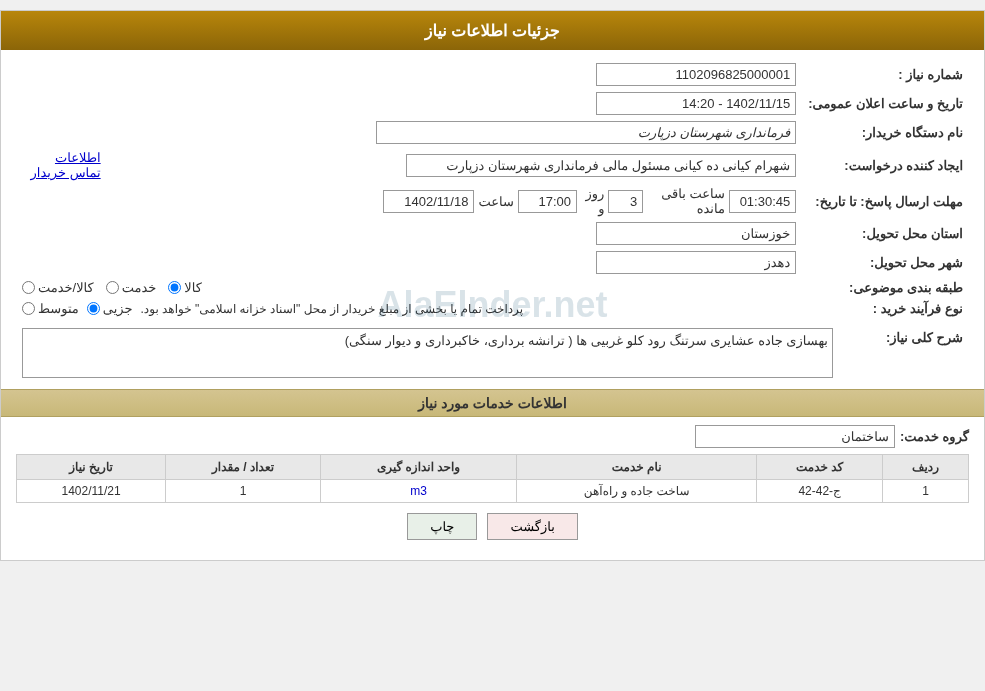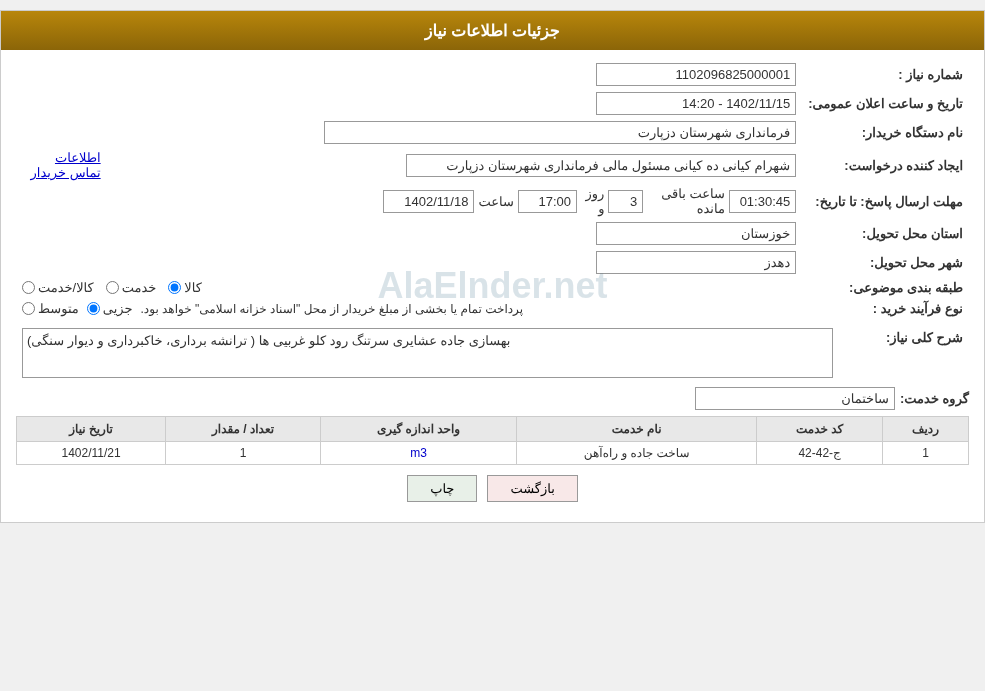--- a/index.html
+++ b/index.html
@@ -85,21 +85,21 @@
     }
     .description-area {
       width: 100%;
       border: 1px solid #999;
       background: #fff;
       min-height: 50px;
       padding: 4px;
       font-size: 13px;
       direction: rtl;
       font-family: Tahoma, Arial, sans-serif;
-      text-align: left;
+      text-align: right;
     }
     .section-divider {
       background: linear-gradient(to bottom, #d4c490, #c8b878);
       color: #333;
       font-weight: bold;
       text-align: center;
       padding: 5px 0;
       font-size: 14px;
       margin: 8px -15px;
       border-top: 1px solid #b0a060;
@@ -211,21 +211,21 @@
         <td class="value-cell">
           <div class="input-box" style="display:inline-block; width:200px;">1402/11/15 - 14:20</div>
         </td>
         <td colspan="3"></td>
         <td></td>
       </tr>
 
       <tr>
         <td class="label-cell">نام دستگاه خریدار:</td>
         <td colspan="5" class="value-cell">
-          <div class="input-box" style="display:inline-block; width:472px;">فرمانداری شهرستان دزپارت</div>
+          <div class="input-box" style="display:inline-block; width:420px;font-style:italic;">فرمانداری شهرستان دزپارت</div>
         </td>
       </tr>
 
       <tr>
         <td class="label-cell">ایجاد کننده درخواست:</td>
         <td colspan="4" class="value-cell">
           <div class="input-box" style="display:inline-block; width:390px;">شهرام کیانی ده کیانی مسئول مالی فرمانداری شهرستان دزپارت</div>
         </td>
         <td>
           <span class="contact-link">اطلاعات تماس خریدار</span>
@@ -307,20 +307,23 @@
       <tbody>
           <tr>
         <td class="label-cell" style="vertical-align:top; padding-top:5px;">شرح کلی نیاز:</td>
         <td>
           <div class="description-area">بهسازی جاده عشایری سرتنگ رود کلو غربیی ها ( ترانشه برداری، خاکبرداری و دیوار سنگی)</div>
         </td>
       </tr>
     </tbody>
       </table>
 
+    <div class="section-divider">
+      <span>اطلاعات خدمات مورد نیاز</span>
+    </div>
 
     <div class="group-row" style="margin: 6px 0;">
       <span class="group-label">گروه خدمت:</span>
       <div class="input-box" style="display:inline-block; width:200px;">ساختمان</div>
     </div>
 
     <table class="service-table">
       <thead>
         <tr>
           <th>ردیف</th>

